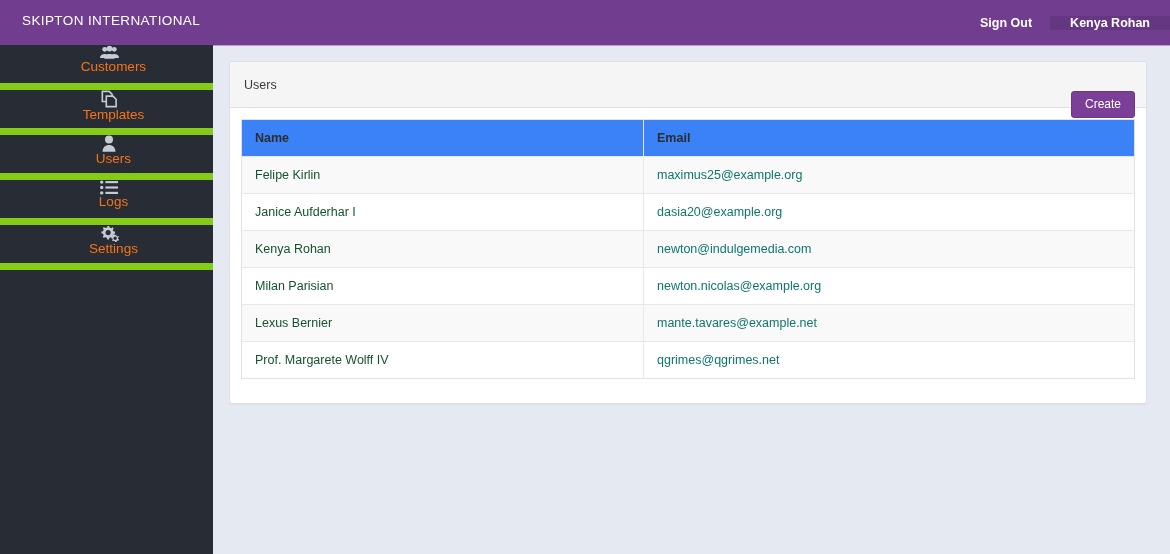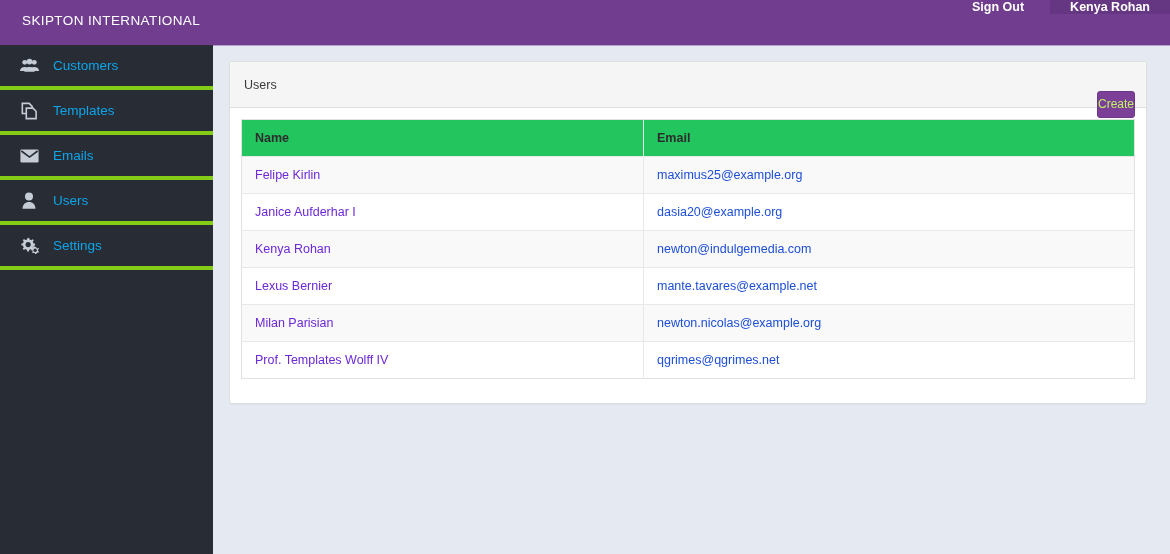--- a/index.html
+++ b/index.html
@@ -33,22 +33,21 @@
     padding: 0 0 4px 22px;
     color: #ffffff;
     font-size: 13.5px;
     letter-spacing: 0.4px;
     font-weight: 400;
     white-space: nowrap;
   }
   .topbar-spacer { flex: 1 1 auto; }
   .topbar-right {
     display: flex;
-    align-items: flex-start;
-    gap: 8px;
+    align-items: center;
   }
   .topbar-link {
     display: flex;
     align-items: center;
     padding: 0 18px;
     color: #ffffff;
     font-size: 12.5px;
     font-weight: 700;
     text-decoration: none;
     white-space: nowrap;
@@ -65,25 +64,26 @@
     top: 45px; left: 0;
     width: 213px;
     height: 509px;
     background: #272c35;
   }
   .nav-item {
     display: flex;
     align-items: center;
     height: 45px;
     padding-left: 14px;
-    border-bottom: 4px solid #84cc16;
-    color: #0ea5e9;
+    border-bottom: 7px solid #84cc16;
+    color: #f97316;
     font-size: 13.5px;
     text-decoration: none;
     cursor: pointer;
+    flex-direction: column;
   }
   .nav-icon {
     width: 30px;
     min-width: 30px;
     display: flex;
     align-items: center;
     justify-content: center;
     margin-right: 9px;
   }
   .nav-icon svg { display: block; fill: #c6ccd6; }
@@ -119,25 +119,25 @@
     border-radius: 3px 3px 0 0;
   }
   .panel-title {
     font-size: 12.5px;
     color: #3a3a3a;
     font-weight: 400;
   }
   .btn-create {
     background: #7b3f98;
     border: 1px solid #6d3787;
-    color: #bef264;
+    color: #ffffff;
     font-size: 12px;
     font-family: inherit;
     font-weight: 400;
-    padding: 5px 0;
+    padding: 5px 13px;
     border-radius: 3px;
     cursor: pointer;
     line-height: 1.3;
     margin-top: 40px;
   }
 
   .panel-body {
     padding: 11px 11px 24px 11px;
   }
 
@@ -158,37 +158,37 @@
     white-space: nowrap;
     text-overflow: ellipsis;
   }
   table.users-table th:last-child,
   table.users-table td:last-child { border-right: none; }
   table.users-table tbody tr:last-child td { border-bottom: none; }
 
   table.users-table th {
     font-weight: 700;
     color: #2d2d2d;
-    background: #22c55e;
+    background: #3b82f6;
     font-size: 12.5px;
   }
   col.col-name  { width: 402px; }
   col.col-email { width: auto; }
 
   tbody tr:nth-child(odd)  { background: #f9f9f9; }
   tbody tr:nth-child(even) { background: #ffffff; }
 
   td.cell-name a {
-    color: #6d28d9;
+    color: #14532d;
     text-decoration: none;
     font-size: 12.5px;
     cursor: pointer;
   }
   td.cell-email {
-    color: #1d4ed8;
+    color: #0f766e;
   }
 </style>
 </head>
 <body>
 
 <div class="topbar">
   <div class="brand">SKIPTON INTERNATIONAL</div>
   <div class="topbar-spacer"></div>
   <div class="topbar-right">
     <a class="topbar-link">Sign Out</a>
@@ -216,40 +216,44 @@
   <a class="nav-item">
     <span class="nav-icon">
       <svg width="17" height="18" viewBox="0 0 18 19">
         <path d="M1.4 1.4h7.2l3.2 3.2v7.6H1.4z" fill="none" stroke="#c6ccd6" stroke-width="1.7"></path>
         <path d="M5.6 6.4h7.0l3.4 3.4v7.8H5.6z" fill="#272c35" stroke="#c6ccd6" stroke-width="1.7"></path>
       </svg>
     </span>
     <span class="nav-label">Templates</span>
   </a>
 
-  <a class="nav-item">
-    <span class="nav-icon">
-      <svg width="19" height="14" viewBox="0 0 22 16">
-        <rect x="0.5" y="0.5" width="21" height="15" rx="1.4"></rect>
-        <path d="M1.6 2.2 L11 9.2 L20.4 2.2" fill="none" stroke="#272c35" stroke-width="1.9"></path>
-      </svg>
-    </span>
-    <span class="nav-label">Emails</span>
-  </a>
 
   <a class="nav-item">
     <span class="nav-icon">
       <svg width="14" height="17" viewBox="0 0 16 19">
         <circle cx="8" cy="5" r="4.6"></circle>
         <path d="M0.6 19c0-4.7 3.3-7.7 7.4-7.7s7.4 3 7.4 7.7z"></path>
       </svg>
     </span>
     <span class="nav-label">Users</span>
   </a>
 
+  <a class="nav-item">
+    <span class="nav-icon">
+      <svg width="18" height="15" viewBox="0 0 20 16">
+        <circle cx="1.9" cy="2" r="1.9"></circle>
+          <rect x="6" y="0.8" width="14" height="2.4"></rect>
+        <circle cx="1.9" cy="8" r="1.9"></circle>
+          <rect x="6" y="6.8" width="14" height="2.4"></rect>
+        <circle cx="1.9" cy="14" r="1.9"></circle>
+          <rect x="6" y="12.8" width="14" height="2.4"></rect>
+      </svg>
+    </span>
+    <span class="nav-label">Logs</span>
+  </a>
 
   <a class="nav-item">
     <span class="nav-icon">
       <svg width="19" height="17" viewBox="0 0 21 19">
         <path d="M8.2 1.3 L10 0.9 L10.6 2.8 a5.5 5.5 0 0 1 1.8 0.8 L14 2.4 L15.3 3.7 L14.1 5.3 a5.5 5.5 0 0 1 0.7 1.8 L16.7 7.6 L16.7 9.5 L14.8 10 a5.5 5.5 0 0 1 -0.8 1.8 L15.1 13.3 L13.8 14.6 L12.2 13.5 a5.5 5.5 0 0 1 -1.8 0.7 L9.9 16.1 L8 16.1 L7.5 14.2 a5.5 5.5 0 0 1 -1.8 -0.8 L4.2 14.5 L2.9 13.2 L4 11.6 a5.5 5.5 0 0 1 -0.7 -1.8 L1.4 9.3 L1.4 7.4 L3.3 6.9 a5.5 5.5 0 0 1 0.8 -1.8 L3 3.6 L4.3 2.3 L5.9 3.4 a5.5 5.5 0 0 1 1.8 -0.7 Z"></path>
         <circle cx="9" cy="8.5" r="2.9" fill="#272c35"></circle>
         <path d="M16.6 11.3 L17.9 11.0 L18.3 12.3 a3.6 3.6 0 0 1 1.2 0.5 L20.6 12.1 L21.0 13.4 L20.0 14.2 a3.6 3.6 0 0 1 0 1.3 L21.0 16.3 L20.6 17.6 L19.4 17.3 a3.6 3.6 0 0 1 -1.0 0.8 L18.3 19.4 L17.0 19.4 L16.6 18.1 a3.6 3.6 0 0 1 -1.2 -0.5 L14.3 18.3 L13.4 17.4 L14.1 16.3 a3.6 3.6 0 0 1 -0.4 -1.2 L12.4 14.8 L12.4 13.5 L13.7 13.2 a3.6 3.6 0 0 1 0.5 -1.2 L13.5 10.9 L14.4 10.0 L15.5 10.7 a3.6 3.6 0 0 1 1.1 -0.4 Z"></path>
         <circle cx="16.8" cy="14.8" r="1.85" fill="#272c35"></circle>
       </svg>
     </span>
@@ -285,29 +289,29 @@
           </tr>
           <tr>
             <td class="cell-name"><a>Janice Aufderhar I</a></td>
             <td class="cell-email">dasia20@example.org</td>
           </tr>
           <tr>
             <td class="cell-name"><a>Kenya Rohan</a></td>
             <td class="cell-email">newton@indulgemedia.com</td>
           </tr>
           <tr>
+            <td class="cell-name"><a>Milan Parisian</a></td>
+            <td class="cell-email">newton.nicolas@example.org</td>
+          </tr>
+          <tr>
             <td class="cell-name"><a>Lexus Bernier</a></td>
             <td class="cell-email">mante.tavares@example.net</td>
           </tr>
           <tr>
-            <td class="cell-name"><a>Milan Parisian</a></td>
-            <td class="cell-email">newton.nicolas@example.org</td>
-          </tr>
-          <tr>
-            <td class="cell-name"><a>Prof. Templates Wolff IV</a></td>
+            <td class="cell-name"><a>Prof. Margarete Wolff IV</a></td>
             <td class="cell-email">qgrimes@qgrimes.net</td>
           </tr>
         </tbody>
       </table>
     </div>
 
   </section>
 </main>
 
 </body></html>

